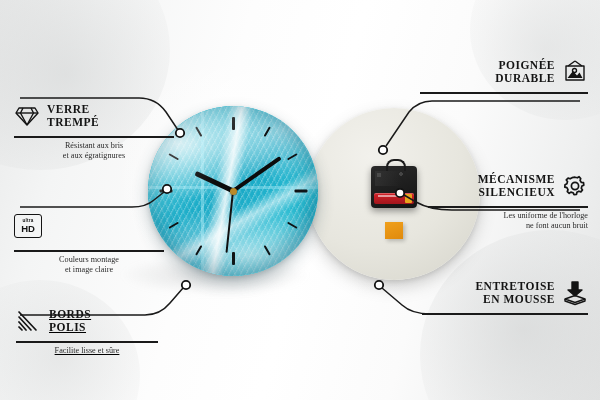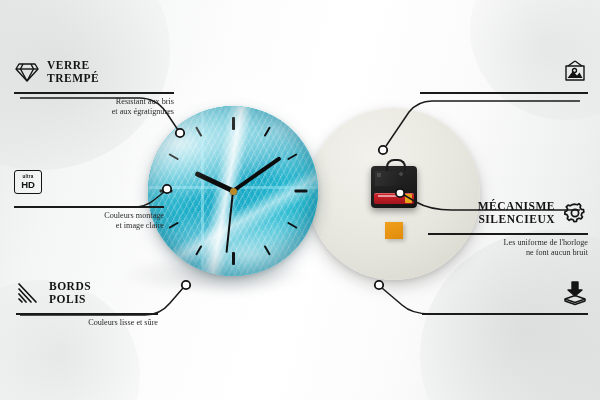--- a/index.html
+++ b/index.html
@@ -100,38 +100,38 @@
   .feat-title{
     font-family:"Liberation Serif", serif;
     font-size:11.5px;line-height:12.6px;font-weight:700;color:#141414;
     letter-spacing:.5px;text-transform:uppercase;white-space:pre-line;
   }
   .rule{height:1.6px;background:#1a1a1a;margin-top:4px;}
   .feat-desc{
     font-family:"Liberation Serif", serif;
     font-size:8.2px;line-height:10.2px;color:#2b2b2b;white-space:pre-line;margin-top:3px;
   }
-  .left .feat-head{justify-content:flex-start;}
-  .left .feat-desc{text-align:right;}
+  .left .feat-head{justify-content:flex-start;margin-top:44px;}
+  .left .feat-desc{text-align:center;}
   .right .feat-head{justify-content:flex-end;}
   .right .feat-title{text-align:right;}
   .right .feat-desc{text-align:right;}
   .ico{width:26px;height:32px;flex:0 0 auto;color:#141414;}
   .ico svg{display:block;width:100%;height:100%;}
 
   
   #f-verre{left:14px;top:56px;width:160px;}
   #f-verre .rule{width:160px;}
   #f-impression{left:14px;top:170px;width:150px;}
   #f-impression .rule{width:150px;}
-  #f-bords{left:16px;top:277px;width:142px;}
+  #f-bords{left:16px;top:261px;width:142px;text-decoration:underline;}
   #f-bords .rule{width:142px;}
   #f-poignee{right:12px;top:56px;width:168px;}
   #f-poignee .rule{width:168px;margin-left:auto;}
-  #f-mecanisme{right:12px;top:170px;width:160px;margin-top:27px;}
+  #f-mecanisme{right:12px;top:170px;width:160px;}
   #f-mecanisme .rule{width:160px;margin-left:auto;}
   #f-entretoise{right:12px;top:277px;width:166px;}
   #f-entretoise .rule{width:166px;margin-left:auto;}
 
   .hd-badge{width:26px;height:22px;border:1.8px solid #141414;border-radius:3px;
       display:flex;flex-direction:column;align-items:center;justify-content:center;line-height:1;}
   .hd-ultra{font-size:4.6px;font-weight:700;letter-spacing:.2px;color:#141414;
       font-family:"Liberation Sans", sans-serif;}
   .hd-hd{font-size:9.5px;font-weight:700;color:#141414;font-family:"Liberation Sans", sans-serif;margin-top:.5px;}
 </style>
@@ -247,25 +247,27 @@
           <path d="M3 3 L20 21"></path>
             <path d="M3 8 L15 21"></path>
             <path d="M3 13 L10 21"></path>
             <path d="M3 18 L6 21"></path>
         </svg>
       </span>
       <span class="feat-title">BORDS
 POLIS</span>
     </div>
     <div class="rule"></div>
-    <div class="feat-desc">Couleurs lisse et sûre</div>
+    <div class="feat-desc">Facilite lisse et sûre</div>
   </div>
 
   <div class="feature right" id="f-poignee">
     <div class="feat-head">
+      <span class="feat-title">POIGNÉE
+DURABLE</span>
       <span class="ico">
         <svg viewBox="0 0 26 24" fill="none" stroke="currentColor" stroke-width="1.4" stroke-linejoin="round">
           <path d="M13 1 L6 6"></path>
             <path d="M13 1 L20 6"></path>
           <rect x="4" y="6" width="18" height="14"></rect>
           <path d="M5.5 18 L11 11 L15 15.5 L17.5 12.5 L20.5 18 Z" fill="currentColor" stroke="none"></path>
           <circle cx="12.5" cy="10.5" r="2"></circle>
         </svg>
       </span>
     </div>
@@ -283,20 +285,22 @@
         </svg>
       </span>
     </div>
     <div class="rule"></div>
     <div class="feat-desc">Les uniforme de l'horloge
 ne font aucun bruit</div>
   </div>
 
   <div class="feature right" id="f-entretoise">
     <div class="feat-head">
+      <span class="feat-title">ENTRETOISE
+EN MOUSSE</span>
       <span class="ico">
         <svg viewBox="0 0 26 24" fill="none" stroke="currentColor" stroke-width="1.4" stroke-linejoin="round">
           <path d="M10 1 L16 1 L16 9 L20 9 L13 15 L6 9 L10 9 Z" fill="currentColor" stroke="currentColor"></path>
           <path d="M13 14.5 L23 18 L13 21.5 L3 18 Z"></path>
           <path d="M3 18 L3 20 L13 23.5 L23 20 L23 18"></path>
         </svg>
       </span>
     </div>
     <div class="rule"></div>
   </div>

